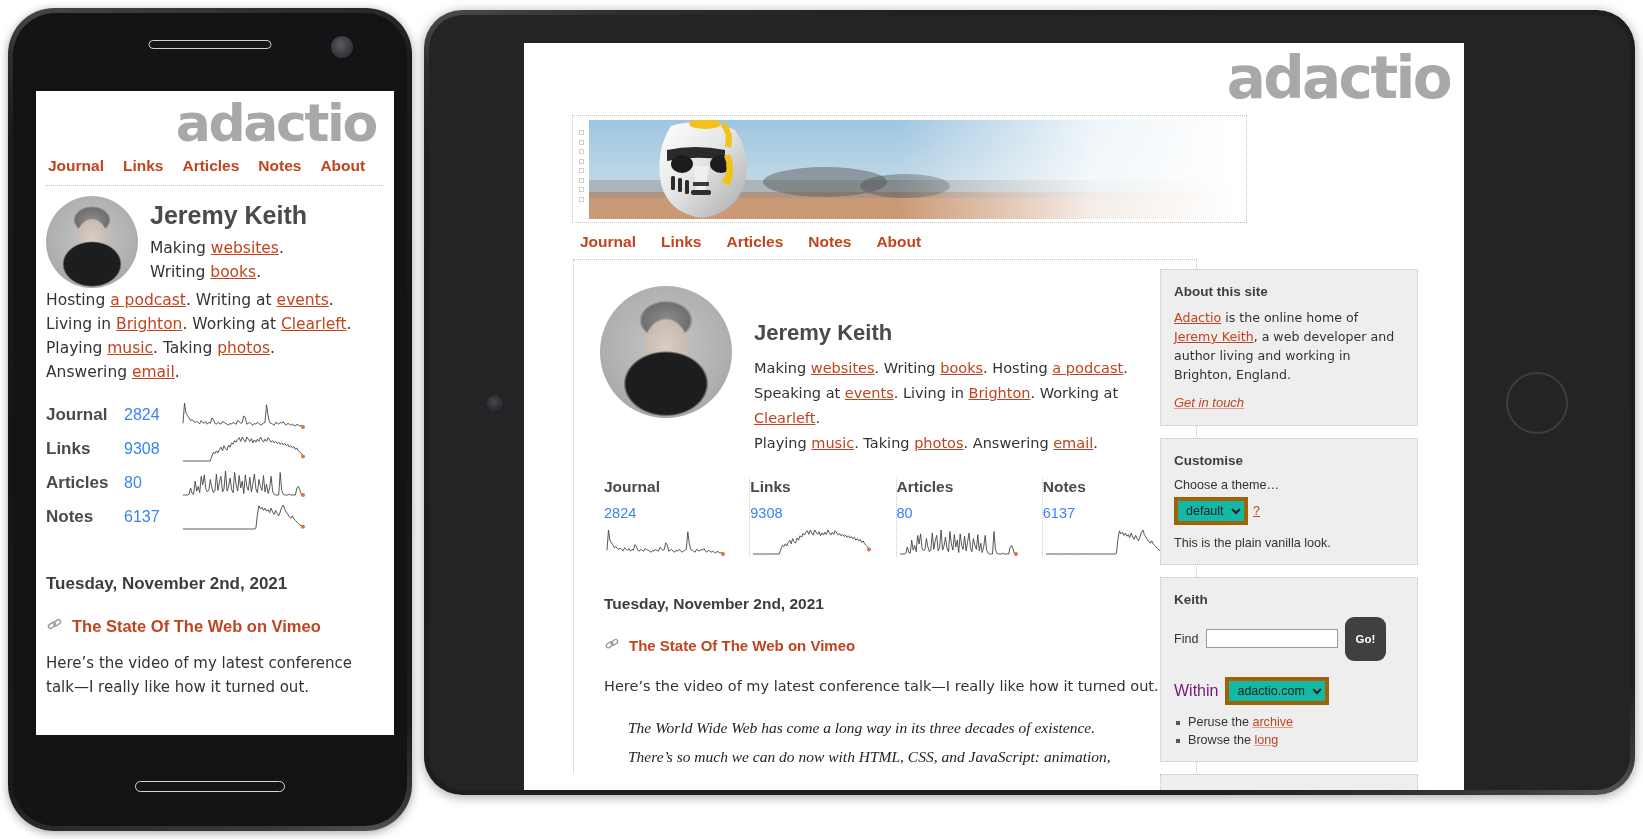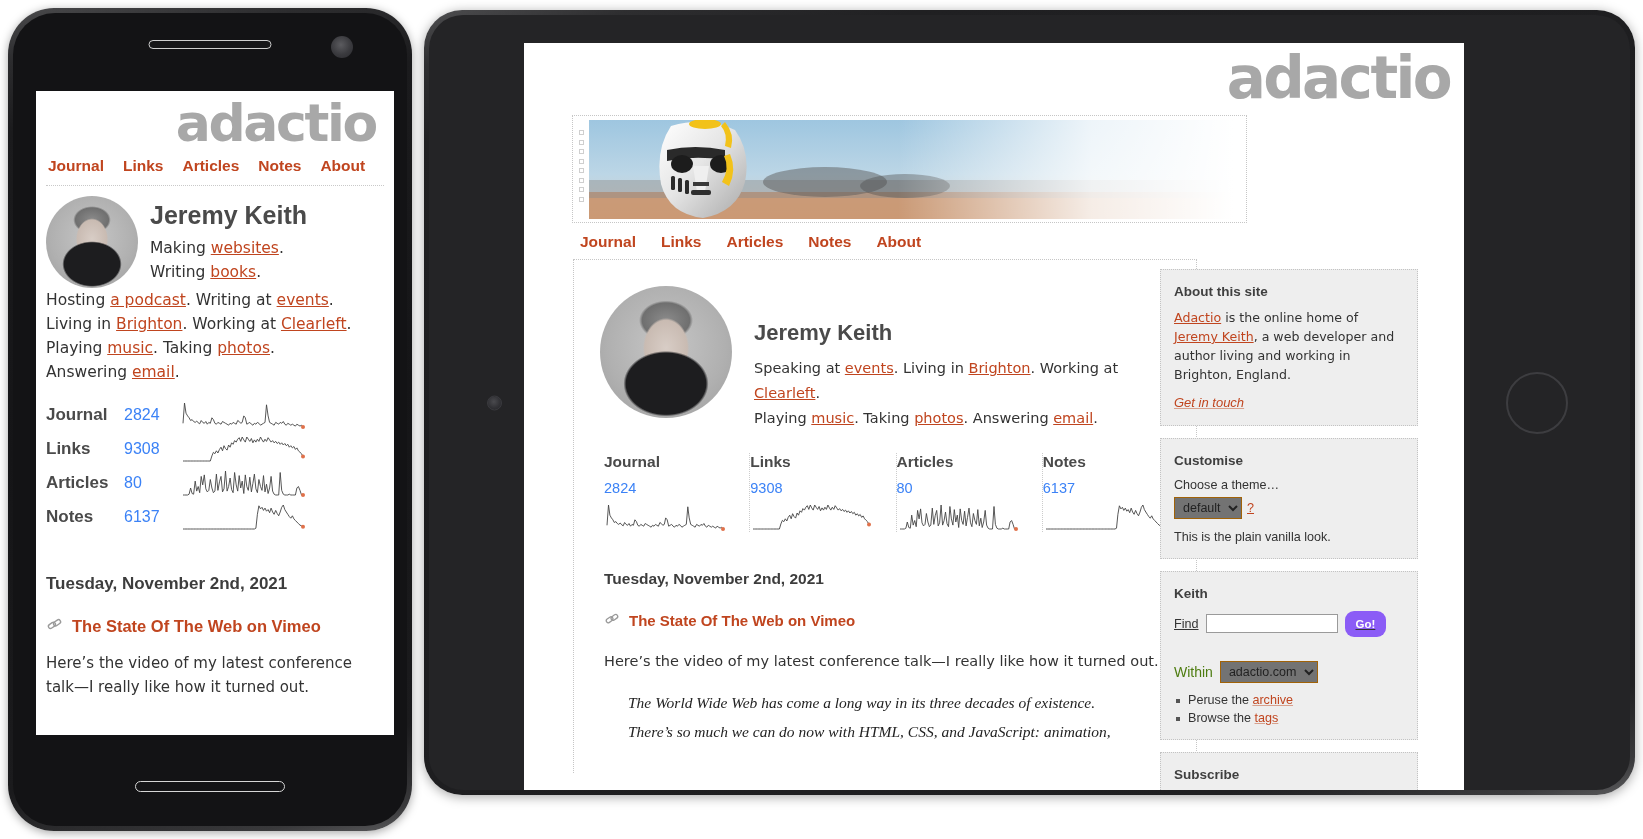--- a/index.html
+++ b/index.html
@@ -165,36 +165,36 @@
     border: 1px dotted #c3c3c3; background: #eeeeee;
     padding: 14px 12px 14px 13px; margin-bottom: 12px;
   }
   .side-h { font-size: 13.5px; font-weight: 700; color: #3f3f3f; margin-bottom: 10px; }
   .side-p { font-size: 12.6px; line-height: 1.5; color:#333; font-family: "DejaVu Sans", sans-serif; }
   .side-p a { text-decoration: underline; }
   .side-link { display:inline-block; margin-top: 10px; font-size: 13px; font-style: italic; }
   .choose { font-size: 12.6px; margin-bottom: 5px; color:#333; }
   select {
     font-family: "Liberation Sans", sans-serif; font-size: 12.5px;
-    padding: 2px 4px; border: 1px solid #a16207; background:#737373; color:#222;
+    padding: 2px 4px; border: 4px solid #a16207; background:#14b8a6; color:#222;
   }
   .qmark { color:#c0451f; text-decoration: underline; font-size: 12.6px; margin-left: 5px; }
   .vanilla { font-size: 12.6px; margin-top: 11px; color:#333; }
-  .findrow { display:flex; align-items:center; gap: 7px; margin-bottom: 24px; text-decoration: underline; }
+  .findrow { display:flex; align-items:center; gap: 7px; margin-bottom: 16px; }
   .findrow label { font-size: 12.6px; color:#333; }
   .findrow input {
     width: 132px; height: 19px; border: 1px solid #9a9a9a; background:#fff;
   }
   .go-btn {
-    background: #8b5cf6; color:#fff; border: 0; border-radius: 9px;
-    font-size: 11.5px; font-weight: 700; padding: 7px 11px; cursor: pointer;
+    background: #404040; color:#fff; border: 0; border-radius: 9px;
+    font-size: 11.5px; font-weight: 700; padding: 16px 11px; cursor: pointer;
     font-family: "Liberation Sans", sans-serif;
   }
   .withinrow { display:flex; align-items:center; gap: 7px; }
-  .withinrow label { font-size: 14px; color:#4d7c0f; }
+  .withinrow label { font-size: 16px; color:#701a75; }
   ul.side-list { list-style: none; margin-top: 10px; }
   ul.side-list li { font-size: 12.6px; color:#333; margin-top: 4px; padding-left: 14px; position: relative; }
   ul.side-list li:before {
     content:""; position:absolute; left:2px; top:6px; width:4px; height:4px; background:#555;
   }
 </style>
 </head>
 <body>
 
 <div class="stage">
@@ -377,20 +377,23 @@
           <a href="#">About</a>
         </nav>
 
         <div class="t-main">
 
           <div class="t-profile">
             <div class="avatar t-avatar"></div>
             <div style="flex:1">
               <div class="t-name">Jeremy Keith</div>
               <div class="t-bio bio">
+                <span>Making </span><a href="#">websites</a><span>. Writing </span><a href="#">books</a><span>. Hosting </span><a href="#">a podcast</a><span>.</span>
+              </div>
+              <div class="t-bio bio">
                 <span>Speaking at </span><a href="#">events</a><span>. Living in </span><a href="#">Brighton</a><span>. Working at </span><a href="#">Clearleft</a><span>.</span>
               </div>
               <div class="t-bio bio">
                 <span>Playing </span><a href="#">music</a><span>. Taking </span><a href="#">photos</a><span>. Answering </span><a href="#">email</a><span>.</span>
               </div>
             </div>
           </div>
 
           <div class="t-stats">
             <div class="t-stat">
@@ -479,21 +482,21 @@
               <button class="go-btn">Go!</button>
             </div>
             <div class="withinrow">
               <label>Within</label>
               <select>
                 <option>adactio.com</option>
               </select>
             </div>
             <ul class="side-list">
               <li><span>Peruse the </span><a href="#">archive</a></li>
-              <li><span>Browse the </span><a href="#">tags</a></li>
+              <li><span>Browse the </span><a href="#">long</a></li>
             </ul>
           </section>
 
           <section class="side-box" style="min-height:70px">
             <div class="side-h">Subscribe</div>
           </section>
 
         </aside>
       </div>
     </div>

